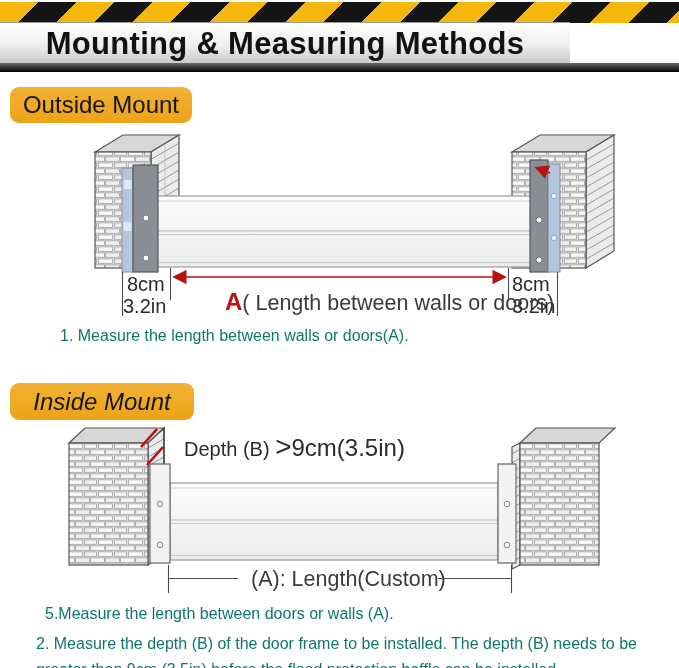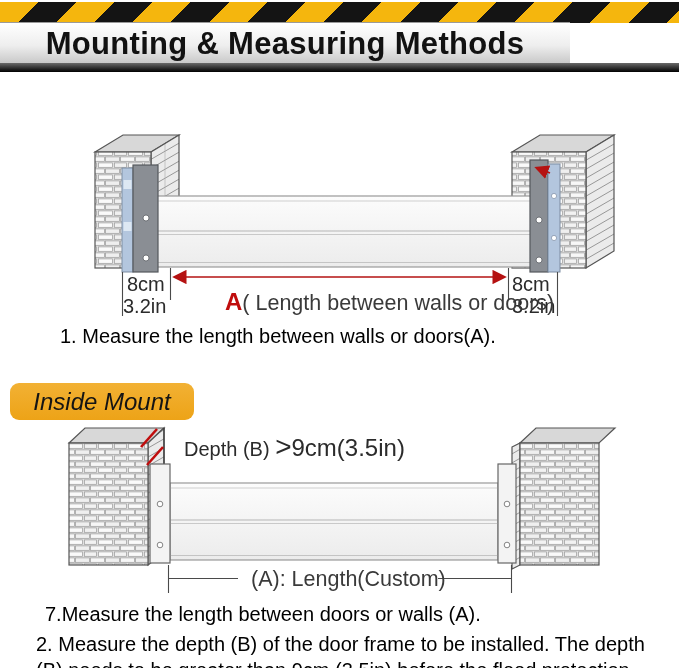--- a/index.html
+++ b/index.html
@@ -38,37 +38,40 @@
   #diagram-outside{top:120px;}
   #diagram-inside{top:425px;}
   svg text{font-family:"Liberation Sans",sans-serif;}
   .dim-txt{font-size:20px;fill:#2b2b2b;}
   .cap-txt{font-size:21.5px;fill:#3a3a3a;}
   .a-red{font-size:24px;font-weight:bold;fill:#c00d0d;}
   .depth-txt{font-size:20px;fill:#2b2b2b;}
   .depth-gt{font-size:28px;fill:#2b2b2b;}
   .depth-val{font-size:24px;fill:#2b2b2b;}
   
-  .steps{position:absolute;font-size:20px;line-height:28px;color:#000000;}
+  .steps{position:absolute;font-size:16px;line-height:28px;color:#0f766e;}
   #steps-outside{top:322px;left:60px;width:600px;}
   #steps-inside{top:601px;left:30px;width:644px;line-height:26px;}
   #steps-inside .s1{margin-left:15px;margin-bottom:4px;}
   #steps-inside .s2{margin-left:6px;}
 </style>
 </head>
 <body>
 
 <div id="stage">
 
   <div class="caution-band"></div>
   <div class="title-banner">
     <div class="t">Mounting &amp; Measuring Methods</div>
   </div>
   <div class="dark-strip"></div>
 
+  <div class="badge" id="badge-outside">
+    <span>Outside Mount</span>
+  </div>
 
   <svg id="diagram-outside" width="679" height="200" viewBox="0 0 679 200">
     <defs>
       <pattern id="brick" width="30" height="12" patternUnits="userSpaceOnUse">
         <rect width="30" height="12" fill="#e0e0e0"></rect>
         <rect x="0.6" y="0.9" width="13.8" height="4.4" fill="#f7f7f7" stroke="#9b9b9b" stroke-width="0.7"></rect>
         <rect x="15.6" y="0.9" width="13.8" height="4.4" fill="#efefef" stroke="#9b9b9b" stroke-width="0.7"></rect>
         <rect x="-7.4" y="6.9" width="13.8" height="4.4" fill="#f2f2f2" stroke="#9b9b9b" stroke-width="0.7"></rect>
         <rect x="8.6" y="6.9" width="13.8" height="4.4" fill="#fafafa" stroke="#9b9b9b" stroke-width="0.7"></rect>
         <rect x="24.6" y="6.9" width="13.8" height="4.4" fill="#f0f0f0" stroke="#9b9b9b" stroke-width="0.7"></rect>
@@ -197,17 +200,17 @@
     <g stroke="#4a4a4a" stroke-width="1.1">
       <line x1="168.5" y1="140" x2="168.5" y2="168"></line>
       <line x1="168" y1="153.5" x2="238" y2="153.5"></line>
       <line x1="438" y1="153.5" x2="511" y2="153.5"></line>
       <line x1="511.5" y1="140" x2="511.5" y2="168"></line>
     </g>
     <text class="cap-txt" x="251" y="161">(A): Length(Custom)</text>
   </svg>
 
   <div class="steps" id="steps-inside">
-    <div class="s1">7.Measure the length between doors or walls (A).</div>
+    <div class="s1">5.Measure the length between doors or walls (A).</div>
     <div class="s2">2. Measure the depth (B) of the door frame to be installed. The depth (B) needs to be greater than 9cm (3.5in) before the flood protection baffle can be installed.</div>
   </div>
 
 </div>
 
 </body></html>

